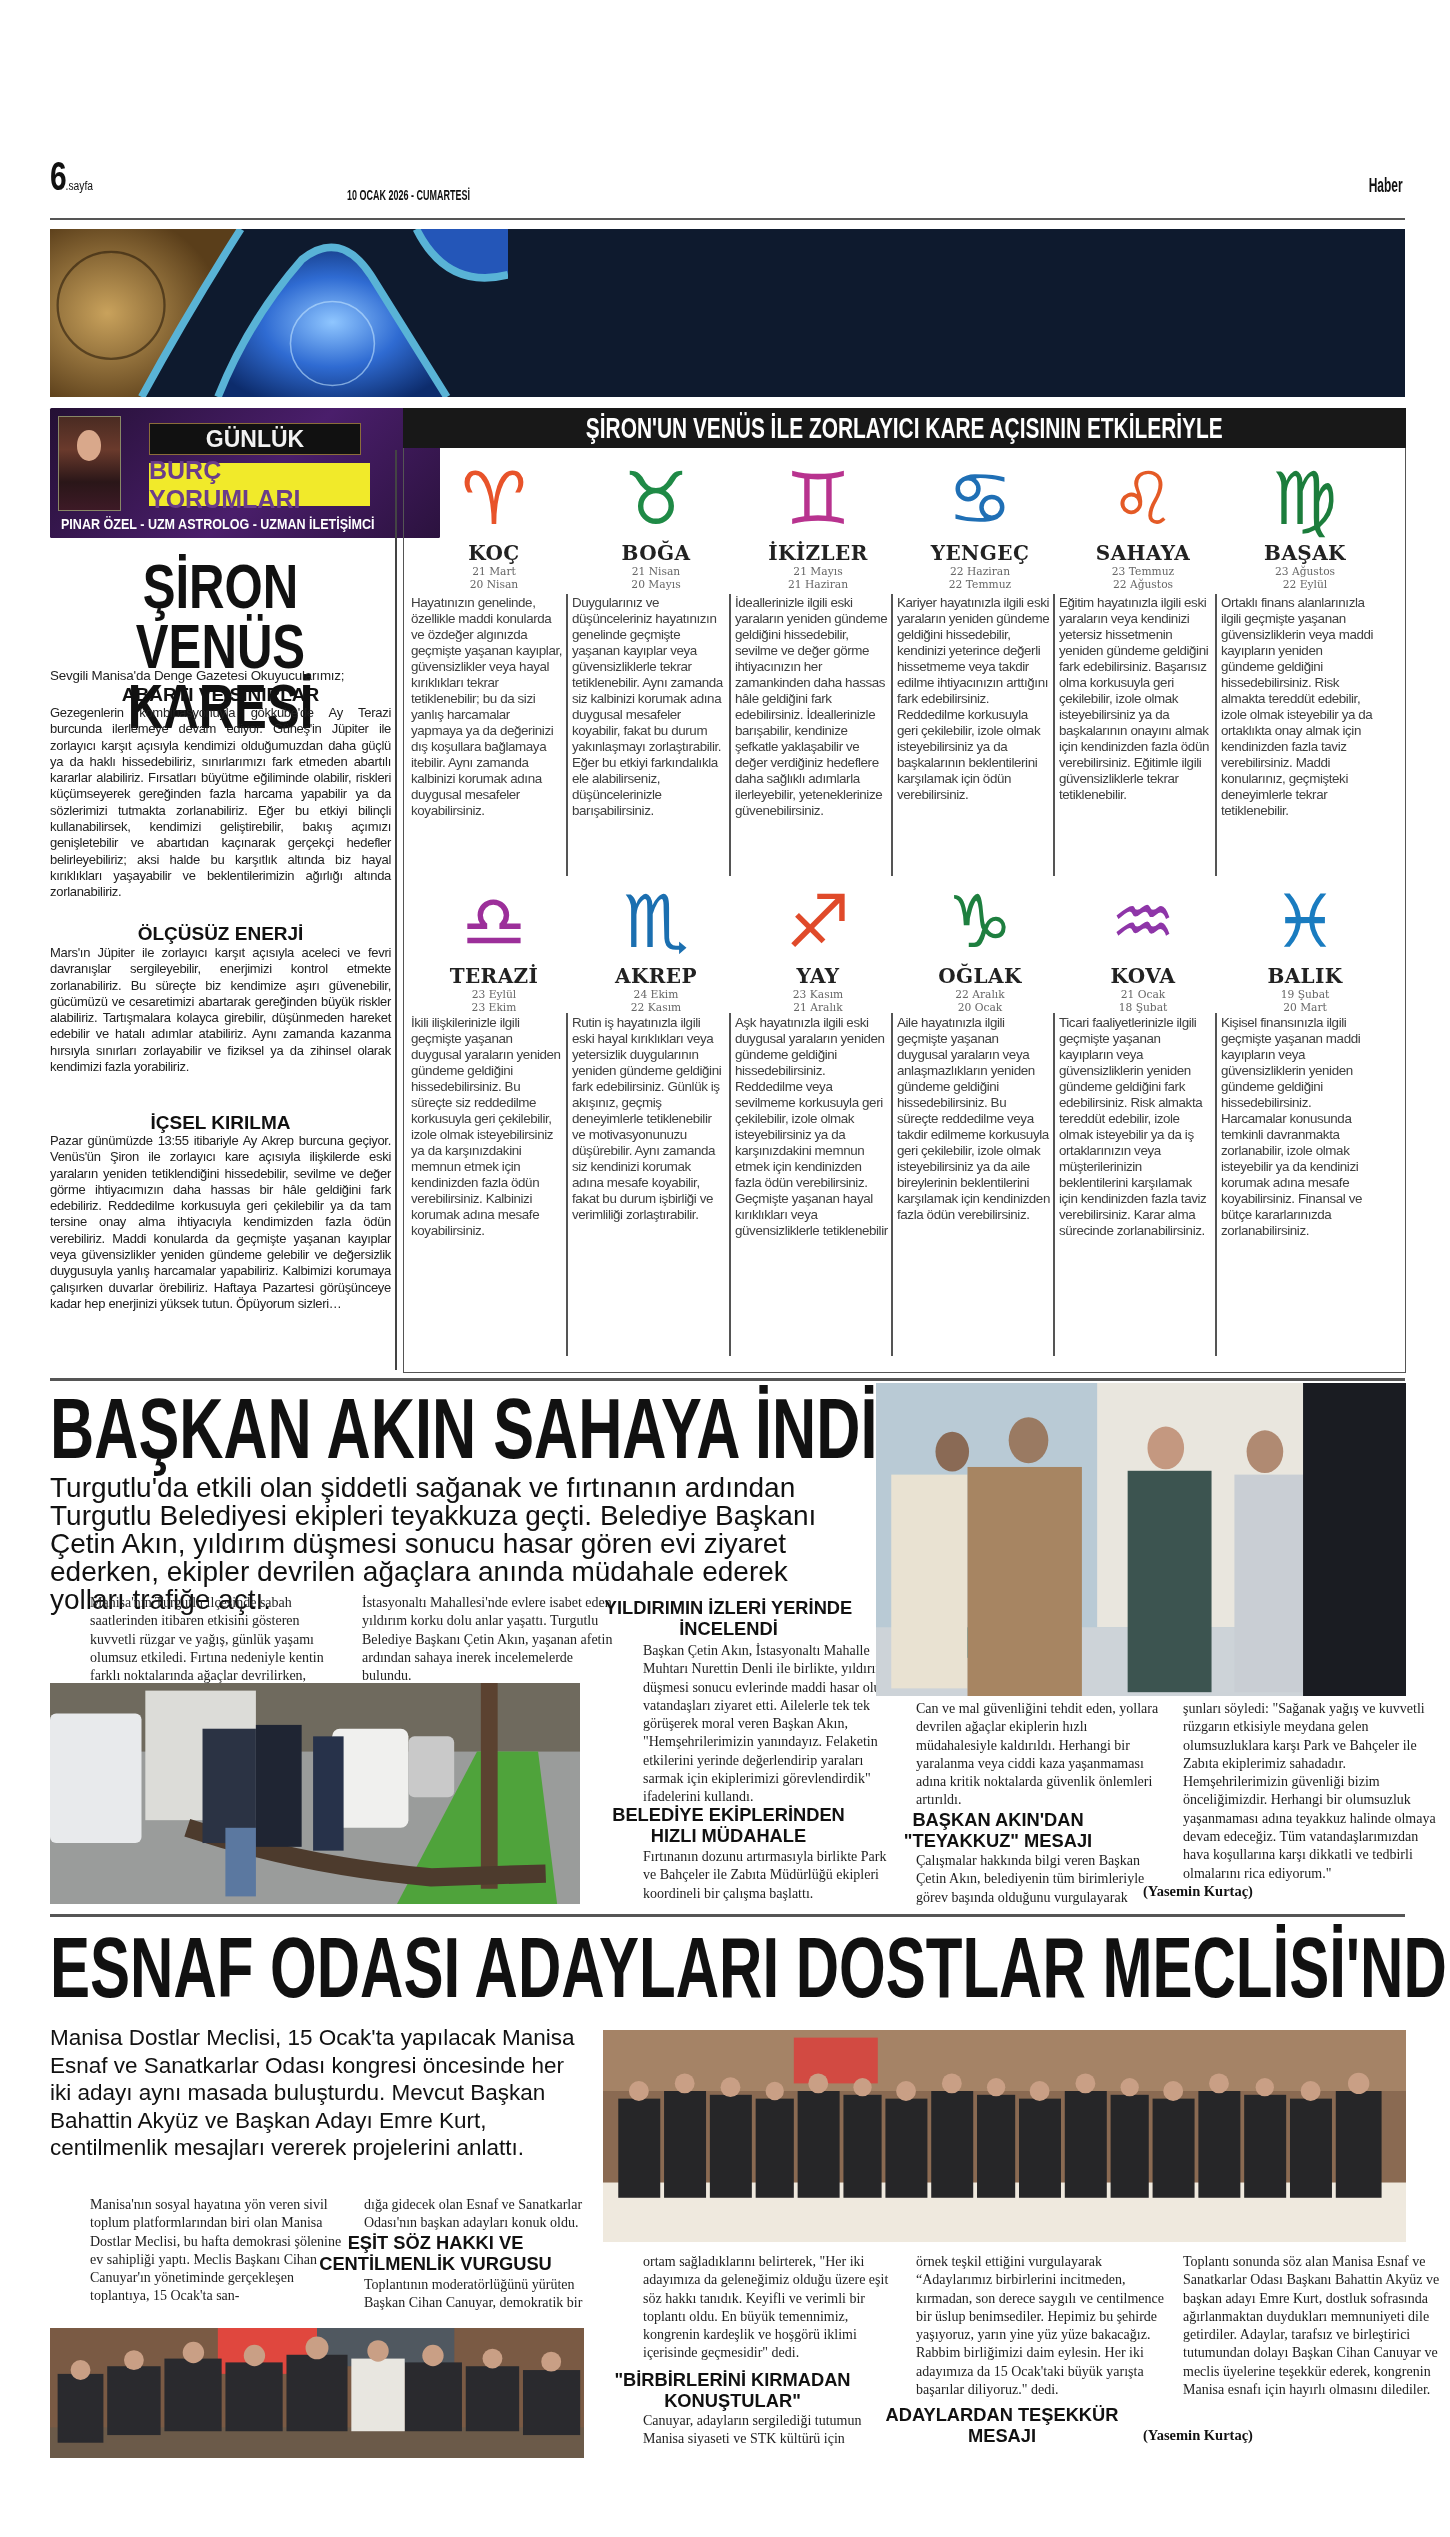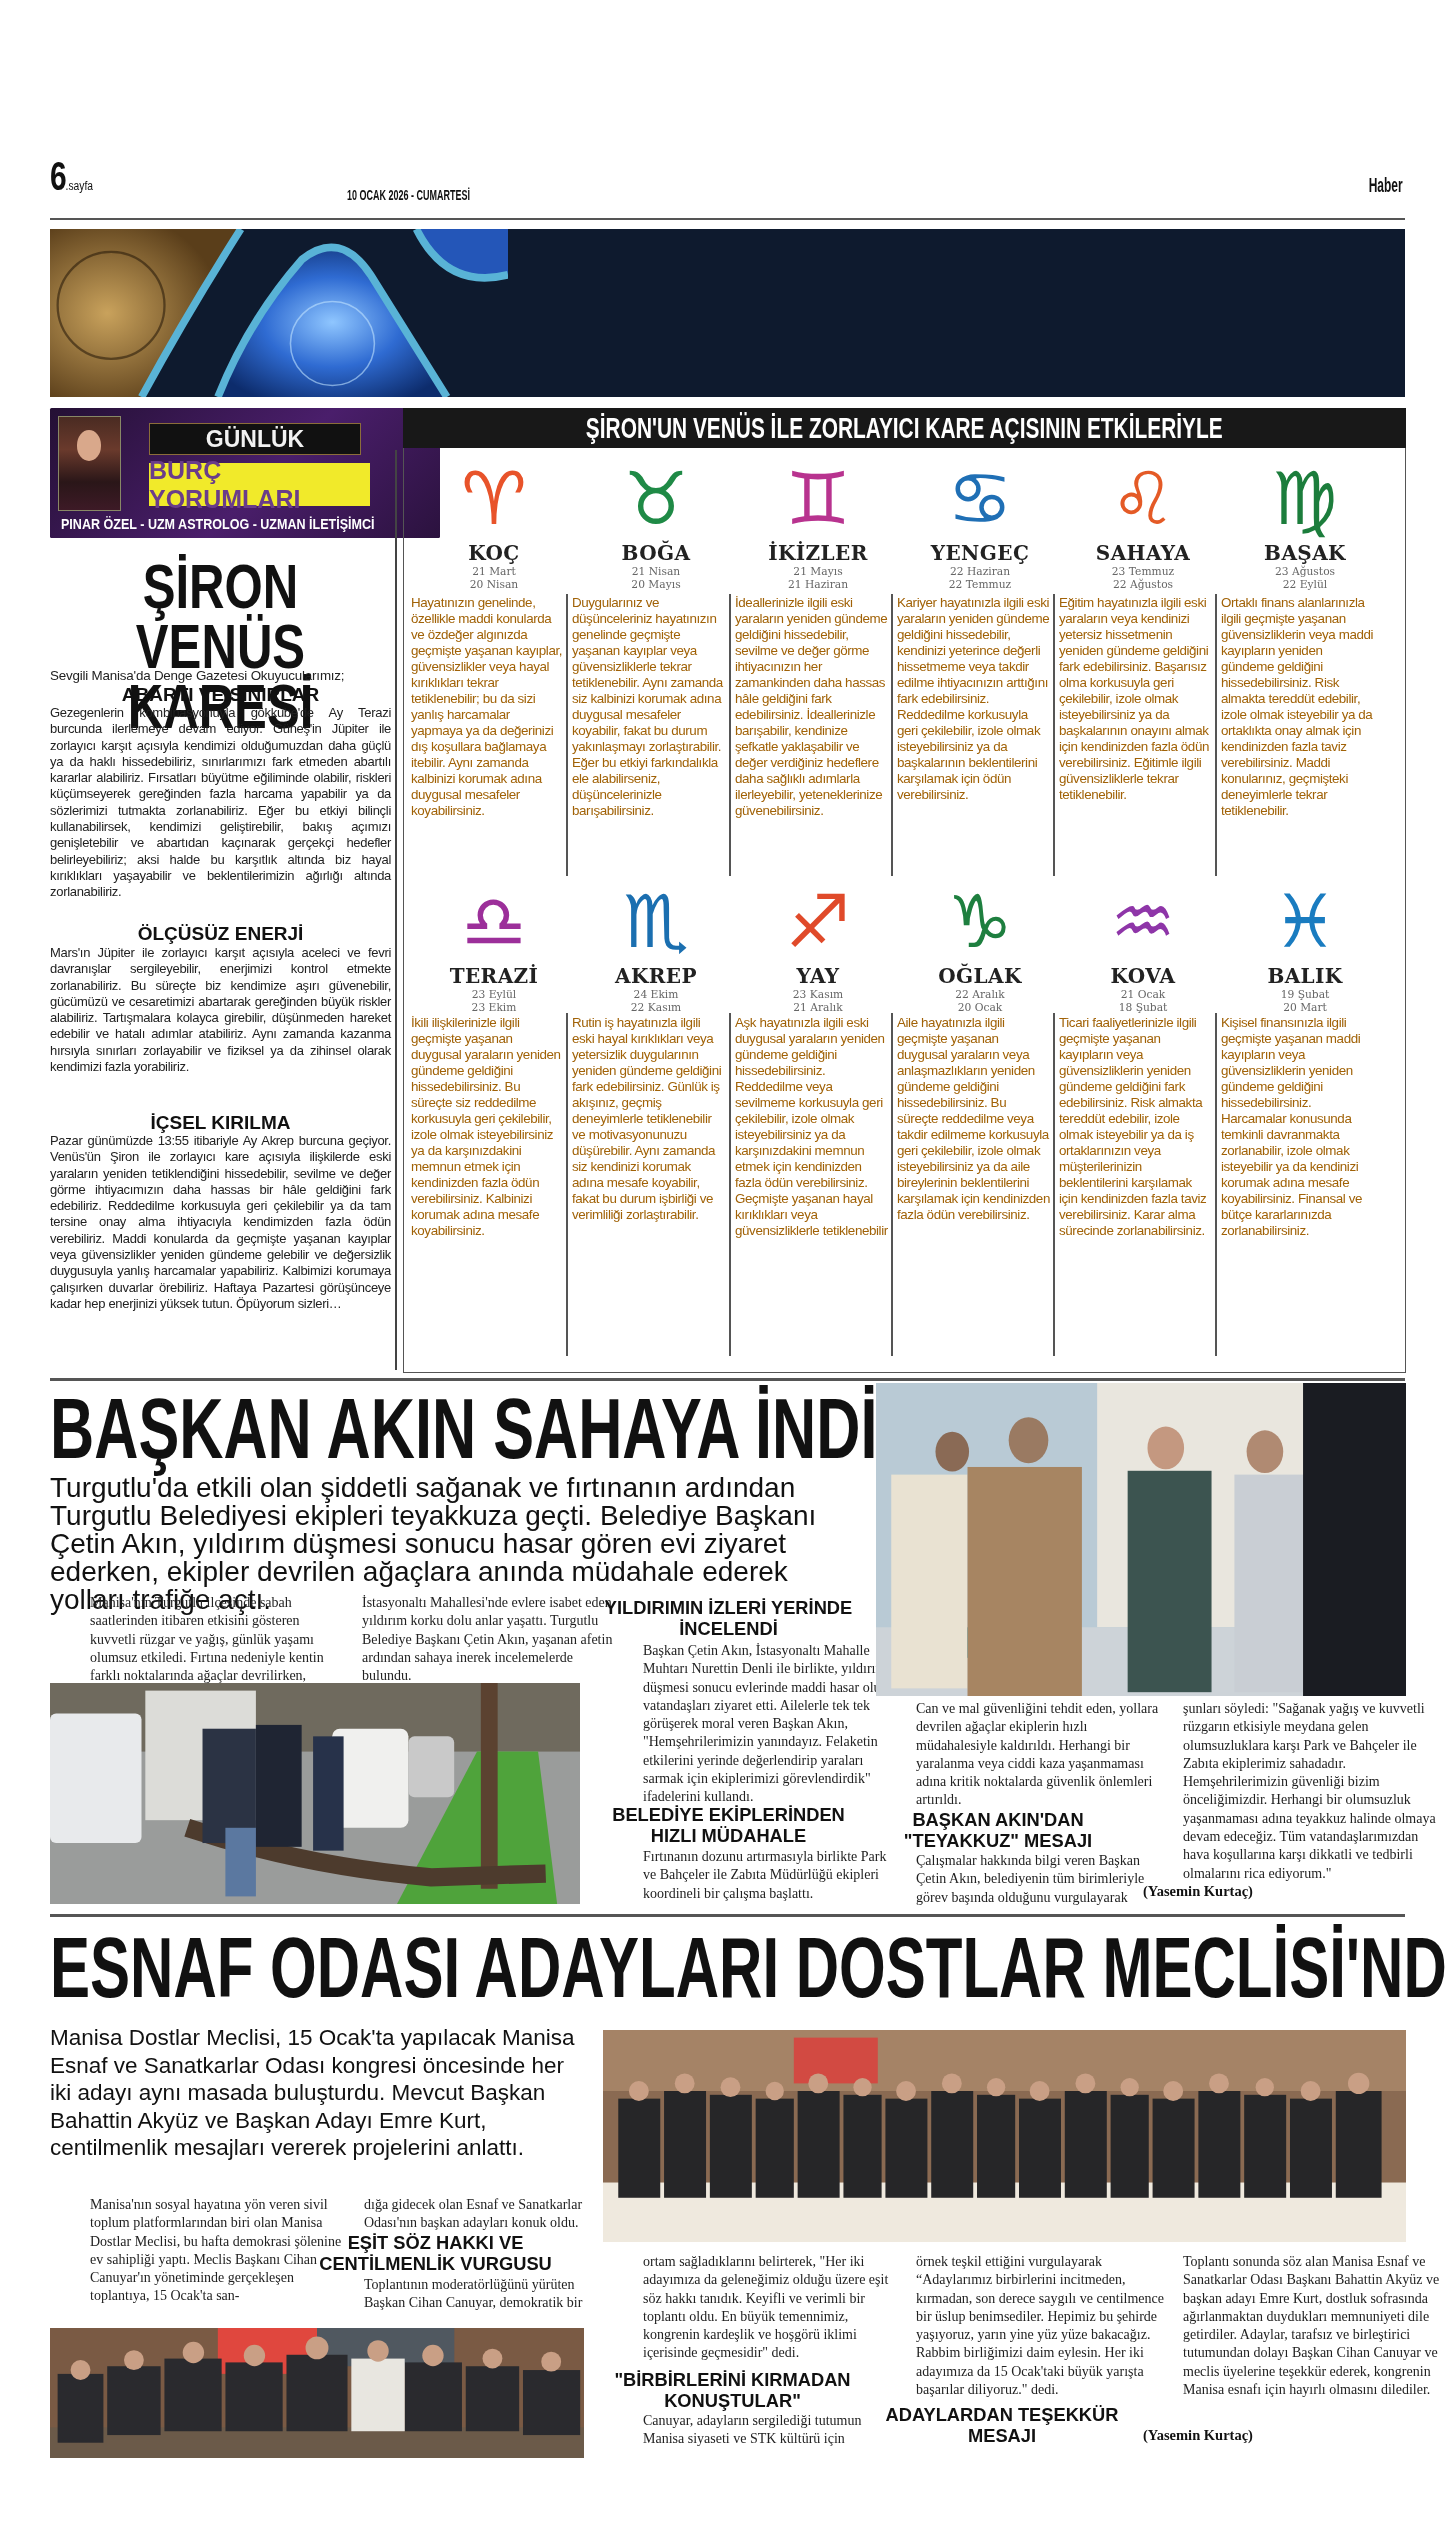--- a/index.html
+++ b/index.html
@@ -36,21 +36,21 @@
   .col-divider-v { width: 1.5px; background: #444; }
 
   
   .zodiac-box { left: 403px; top: 408px; width: 1003px; height: 965px; border: 1.5px solid #555; }
   .zodiac-title-bar { left: 403px; top: 408px; width: 1003px; height: 40px; background: #181818; color: #fff; font-weight: 700; font-size: 29px; display:flex; align-items:center; justify-content:center; }
   .zodiac-title-bar span { display:inline-block; transform: scaleX(0.72); white-space: nowrap; }
   .sign { width: 164px; }
   .sign-glyph { height: 73px; display:flex; align-items:center; justify-content:center; font-size: 73px; line-height: 73px; font-family: "DejaVu Sans", sans-serif; font-weight: 700; }
   .sign-name { text-align:center; font-family: "DejaVu Serif", serif; font-weight: 700; font-size: 20px; color: #222; margin-top: 6.1px; letter-spacing: 0.4px; }
   .sign-date { text-align:center; font-family: "DejaVu Serif", serif; font-size: 10.7px; line-height: 13px; color: #666; }
-  .sign-text { position:absolute; font-size: 13.4px; line-height: 16px; color: #a16207; letter-spacing: -0.4px; }
+  .sign-text { position:absolute; font-size: 13.4px; line-height: 16px; color: #404040; letter-spacing: -0.4px; }
   .sign-sep { position:absolute; width: 1.5px; background: #555; }
 
   
   .section-rule { height: 3.1px; background: #555; }
   .art-headline { font-weight: 700; color: #111; white-space: nowrap; transform-origin: left top; }
   .art-lede { font-size: 28px; line-height: 28px; color: #111; }
   .serif-body { font-family: "Liberation Serif", serif; font-size: 14px; line-height: 18.3px; color: #222; margin-left: 40px; }
   .sub-head { font-weight: 700; text-align: center; font-size: 18.3px; line-height: 21.4px; color: #111; }
   .byline { font-family: "Liberation Serif", serif; font-weight: 700; font-size: 14.5px; }
 

